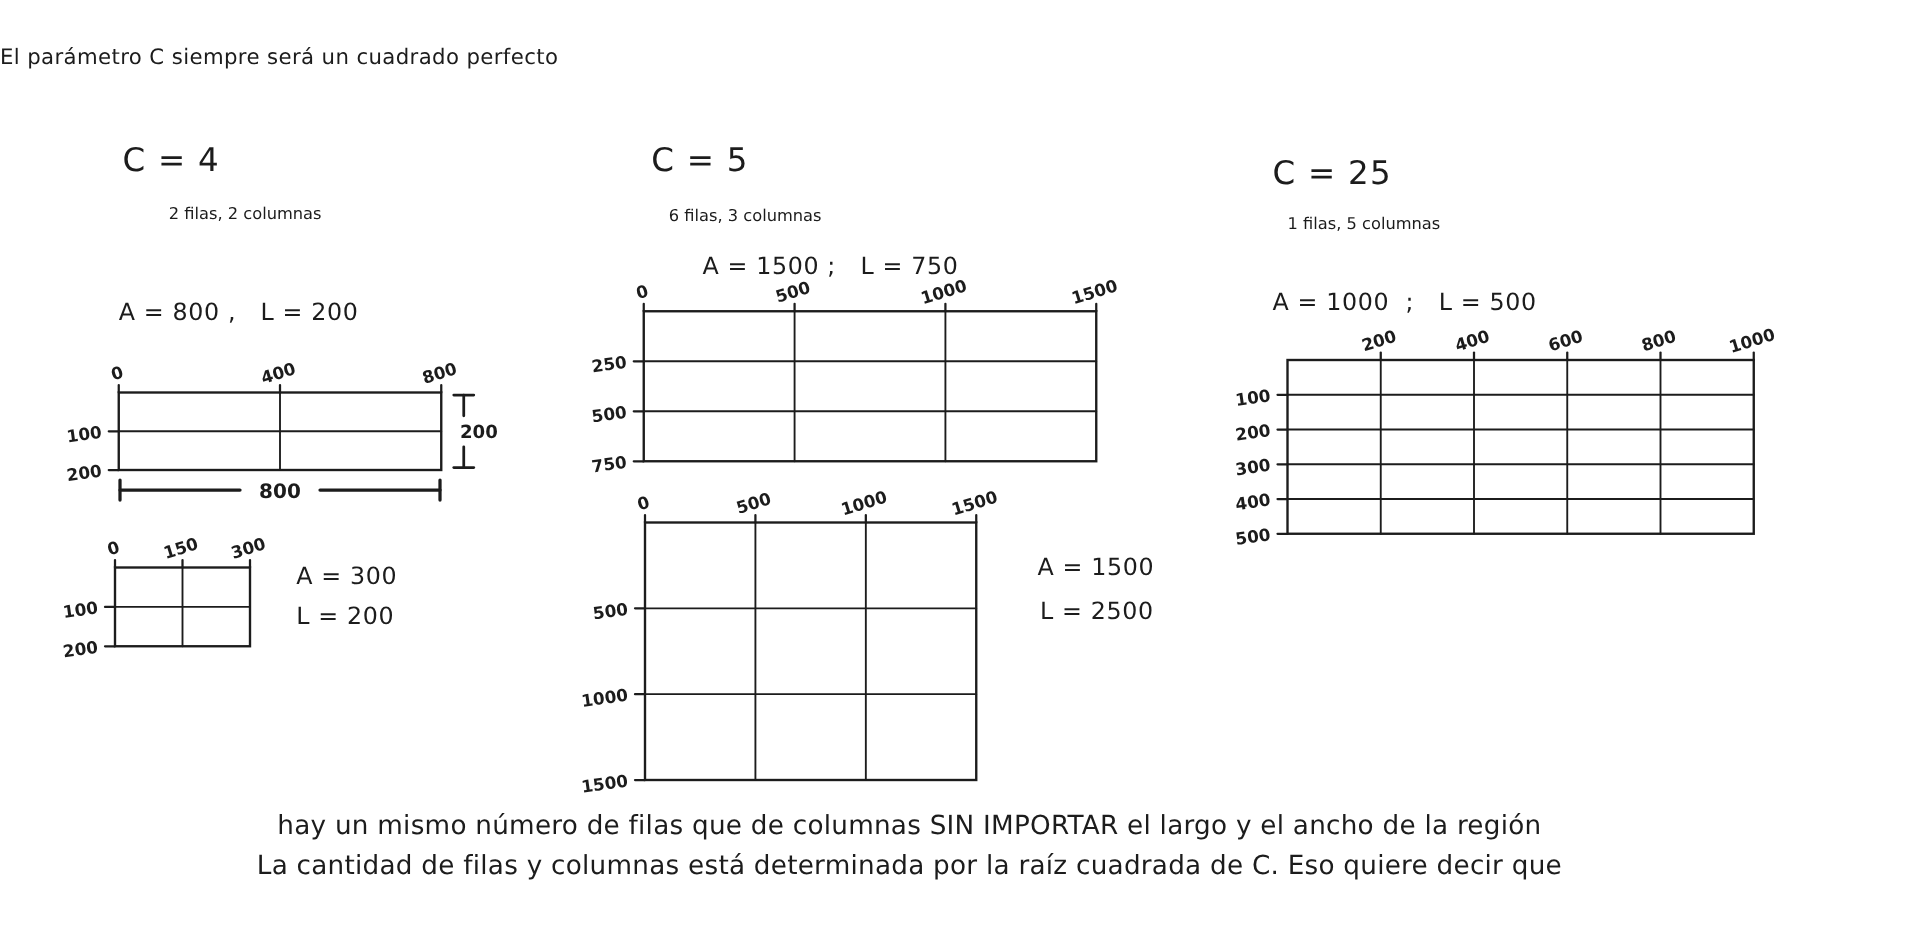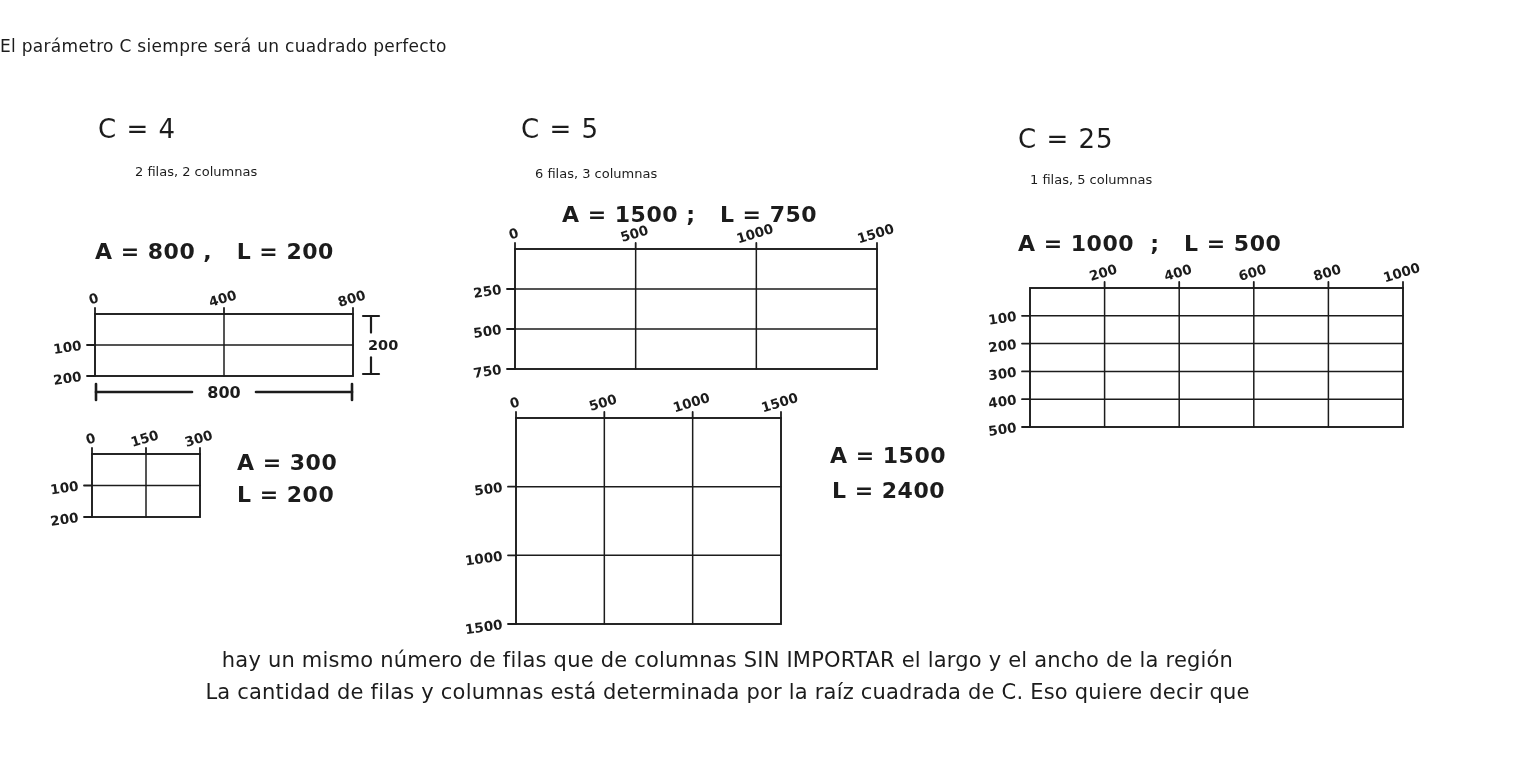--- a/index.html
+++ b/index.html
@@ -7,21 +7,21 @@
     width:1532px;height:757px;position:relative;background:#ffffff;
     font-family:"DejaVu Sans",sans-serif;color:#1c1c1c;overflow:hidden;
   }
   .abs{position:absolute;}
   .title{
     top:36px;left:0;width:1386px;
     font-size:17px;letter-spacing:.3px;
   }
   .heading{font-size:26px;letter-spacing:1px;}
   .subtitle{font-size:13px;}
-  .params{font-size:22px;font-weight:bold;white-space:pre;letter-spacing:.5px;}
+  .params{font-size:19px;font-weight:normal;white-space:pre;letter-spacing:.5px;}
   .grid{position:absolute;}
   .footer{
     top:645px;left:100px;width:1255px;text-align:center;
     font-size:21px;line-height:1.52;letter-spacing:.2px;
   }
 </style>
 </head>
 <body>
 
 <div class="abs title">El parámetro C siempre será un cuadrado perfecto</div>
@@ -114,21 +114,21 @@
         <line x1="265" y1="-6" x2="265" y2="0" stroke="#1c1c1c" stroke-width="1.8" stroke-linecap="round"></line>
         <text x="265" y="-11" text-anchor="middle" font-size="13.5" font-weight="bold" fill="#1c1c1c" transform="rotate(-17 265 -11)">1500</text>
         <line x1="-8" y1="68.66666666666666" x2="0" y2="68.66666666666666" stroke="#1c1c1c" stroke-width="1.8" stroke-linecap="round"></line>
         <text x="-13" y="73.66666666666666" text-anchor="end" font-size="13.5" font-weight="bold" fill="#1c1c1c" transform="rotate(-8 -13 73.66666666666666)">500</text>
         <line x1="-8" y1="137.33333333333331" x2="0" y2="137.33333333333331" stroke="#1c1c1c" stroke-width="1.8" stroke-linecap="round"></line>
         <text x="-13" y="142.33333333333331" text-anchor="end" font-size="13.5" font-weight="bold" fill="#1c1c1c" transform="rotate(-8 -13 142.33333333333331)">1000</text>
         <line x1="-8" y1="206" x2="0" y2="206" stroke="#1c1c1c" stroke-width="1.8" stroke-linecap="round"></line>
         <text x="-13" y="211" text-anchor="end" font-size="13.5" font-weight="bold" fill="#1c1c1c" transform="rotate(-8 -13 211)">1500</text>
       </svg></div>
   <div class="abs params" style="left:830px;top:443px;">A = 1500</div>
-  <div class="abs params" style="left:832px;top:478px;">L = 2400</div>
+  <div class="abs params" style="left:832px;top:478px;">L = 2500</div>
 </div>
 
 <div>
   <div class="abs heading" style="left:1018px;top:124px;">C = 25</div>
   <div class="abs subtitle" style="left:1030px;top:172px;">1 filas, 5 columnas</div>
   <div class="abs params" style="left:1018px;top:231px;">A = 1000  ;   L = 500</div>
   <div class="grid" style="left:1030px;top:288px;width:373px;height:139px;"><svg width="373" height="139" style="overflow: visible; font-family: &quot;DejaVu Sans&quot;, sans-serif;">
         <rect x="0" y="0" width="373" height="139" fill="none" stroke="#1c1c1c" stroke-width="1.9"></rect>
         <line x1="74.6" y1="0" x2="74.6" y2="139" stroke="#1c1c1c" stroke-width="1.5" stroke-linecap="round"></line>
         <line x1="149.2" y1="0" x2="149.2" y2="139" stroke="#1c1c1c" stroke-width="1.5" stroke-linecap="round"></line>

